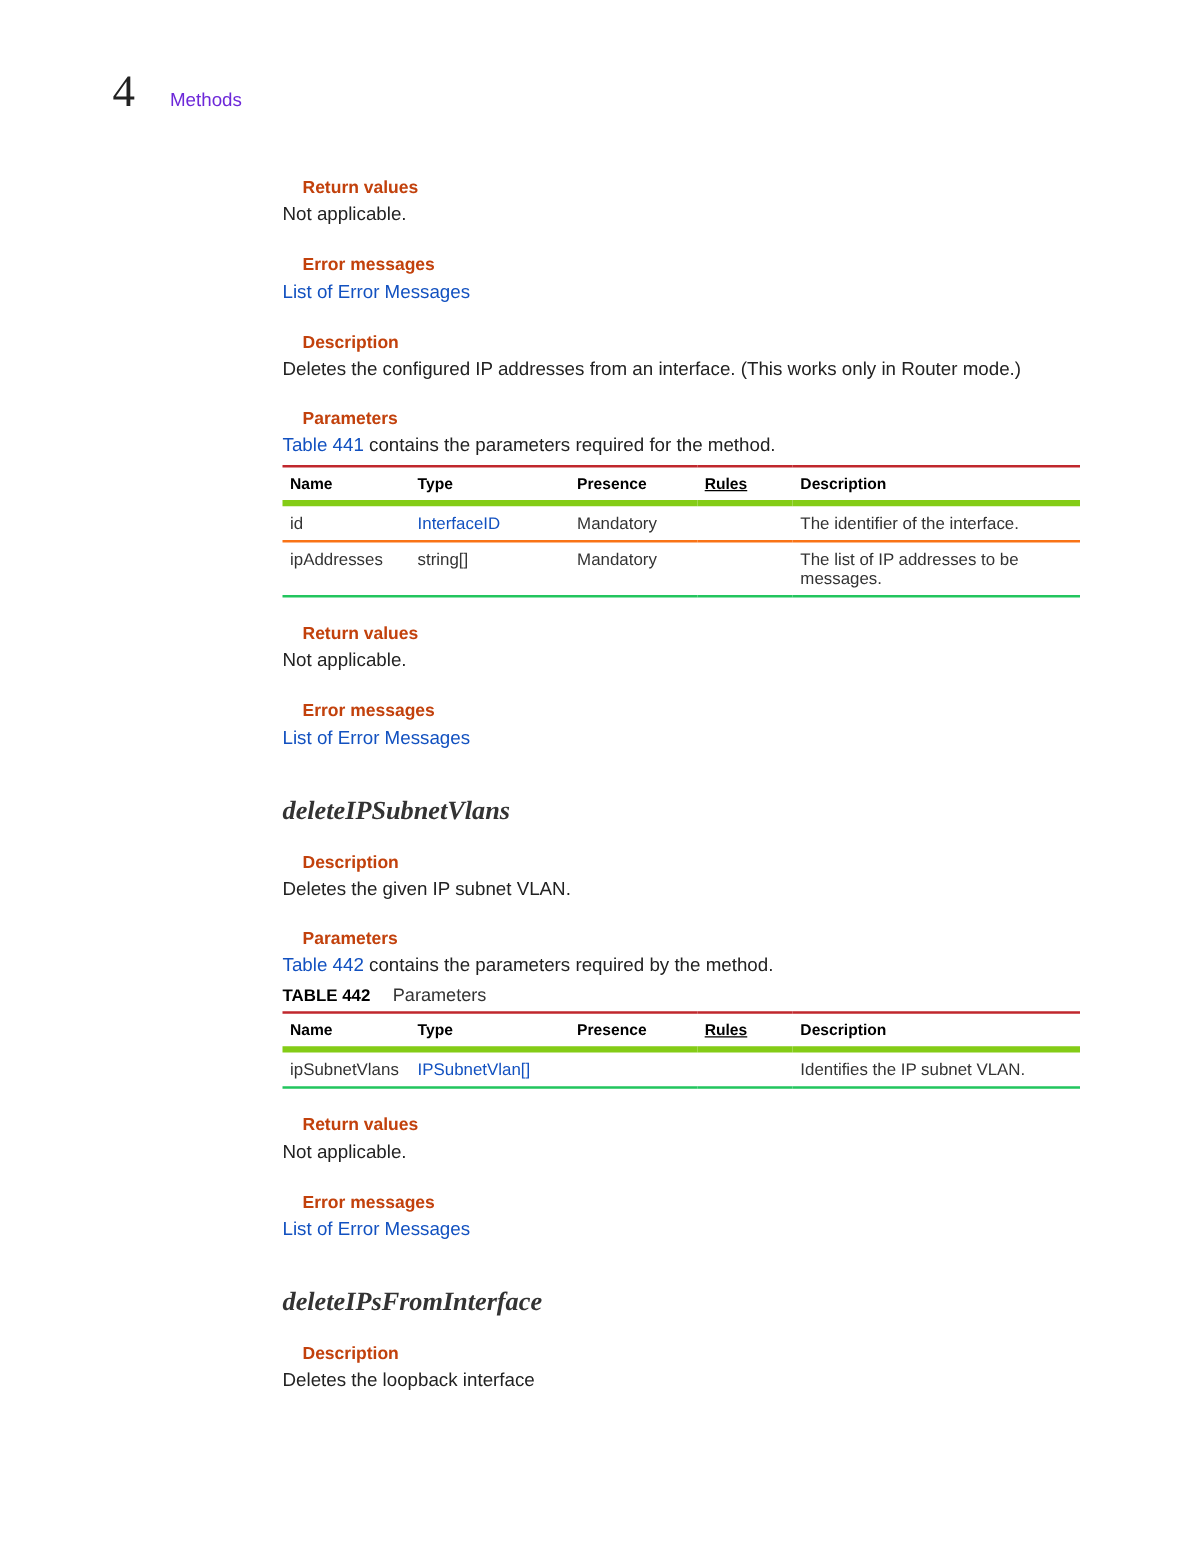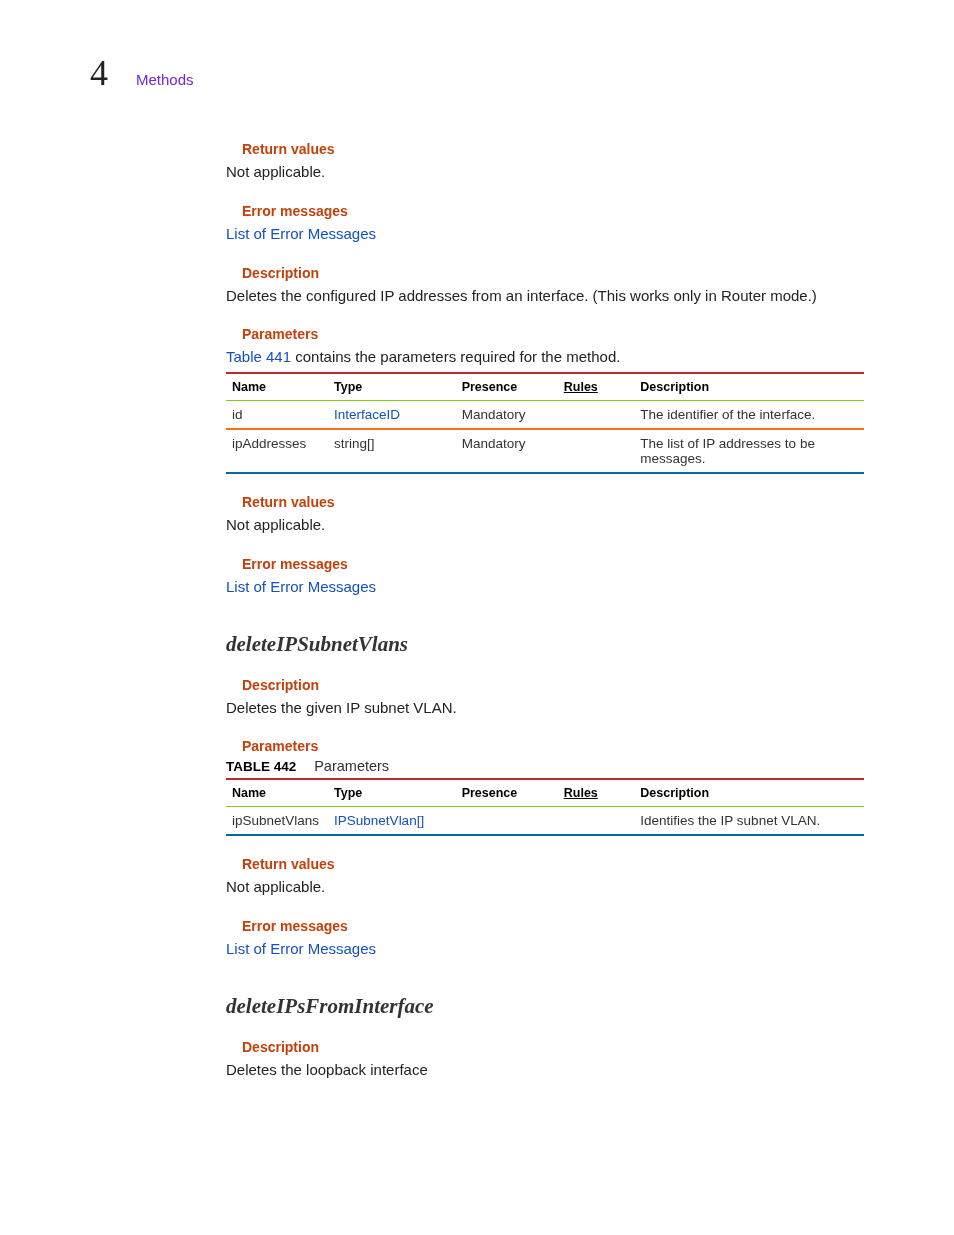--- a/index.html
+++ b/index.html
@@ -83,31 +83,31 @@
     margin-top: 4px;
     margin-bottom: 8px;
     font-size: 13.5px;
   }
   table.param-table th {
     text-align: left;
     font-weight: bold;
     font-size: 12.5px;
     padding: 6px 8px 6px 6px;
     border-top: 2px solid #c0272d;
-    border-bottom: 1px solid #84cc16;
+    border-bottom: 5px solid #84cc16;
     color: #000;
   }
   table.param-table td {
     padding: 6px 8px 6px 6px;
     border-bottom: 2px solid #f97316;
     vertical-align: top;
     color: #333;
   }
   table.param-table tr.last td {
-    border-bottom: 2px solid #0369a1;
+    border-bottom: 2px solid #22c55e;
   }
   .col-name  { width: 16%; }
   .col-type  { width: 20%; }
   .col-pres  { width: 16%; }
   .col-rules { width: 12%; text-decoration: underline; }
   .col-desc  { width: 36%; }
 </style>
 </head>
 <body>
 
@@ -173,20 +173,23 @@
     <p class="body-text">
       <a class="link">List of Error Messages</a>
     </p>
 
     <div class="method-title">deleteIPSubnetVlans</div>
 
     <div class="label-heading">Description</div>
     <p class="body-text">Deletes the given IP subnet VLAN.</p>
 
     <div class="label-heading">Parameters</div>
+    <p class="body-text">
+      <a class="link">Table 442</a><span> contains the parameters required by the method.</span>
+    </p>
 
     <p class="table-caption">
       <span class="tc-label">TABLE 442</span>
       <span class="tc-title">Parameters</span>
     </p>
 
     <table class="param-table">
       <thead>
         <tr>
           <th class="col-name">Name</th>

